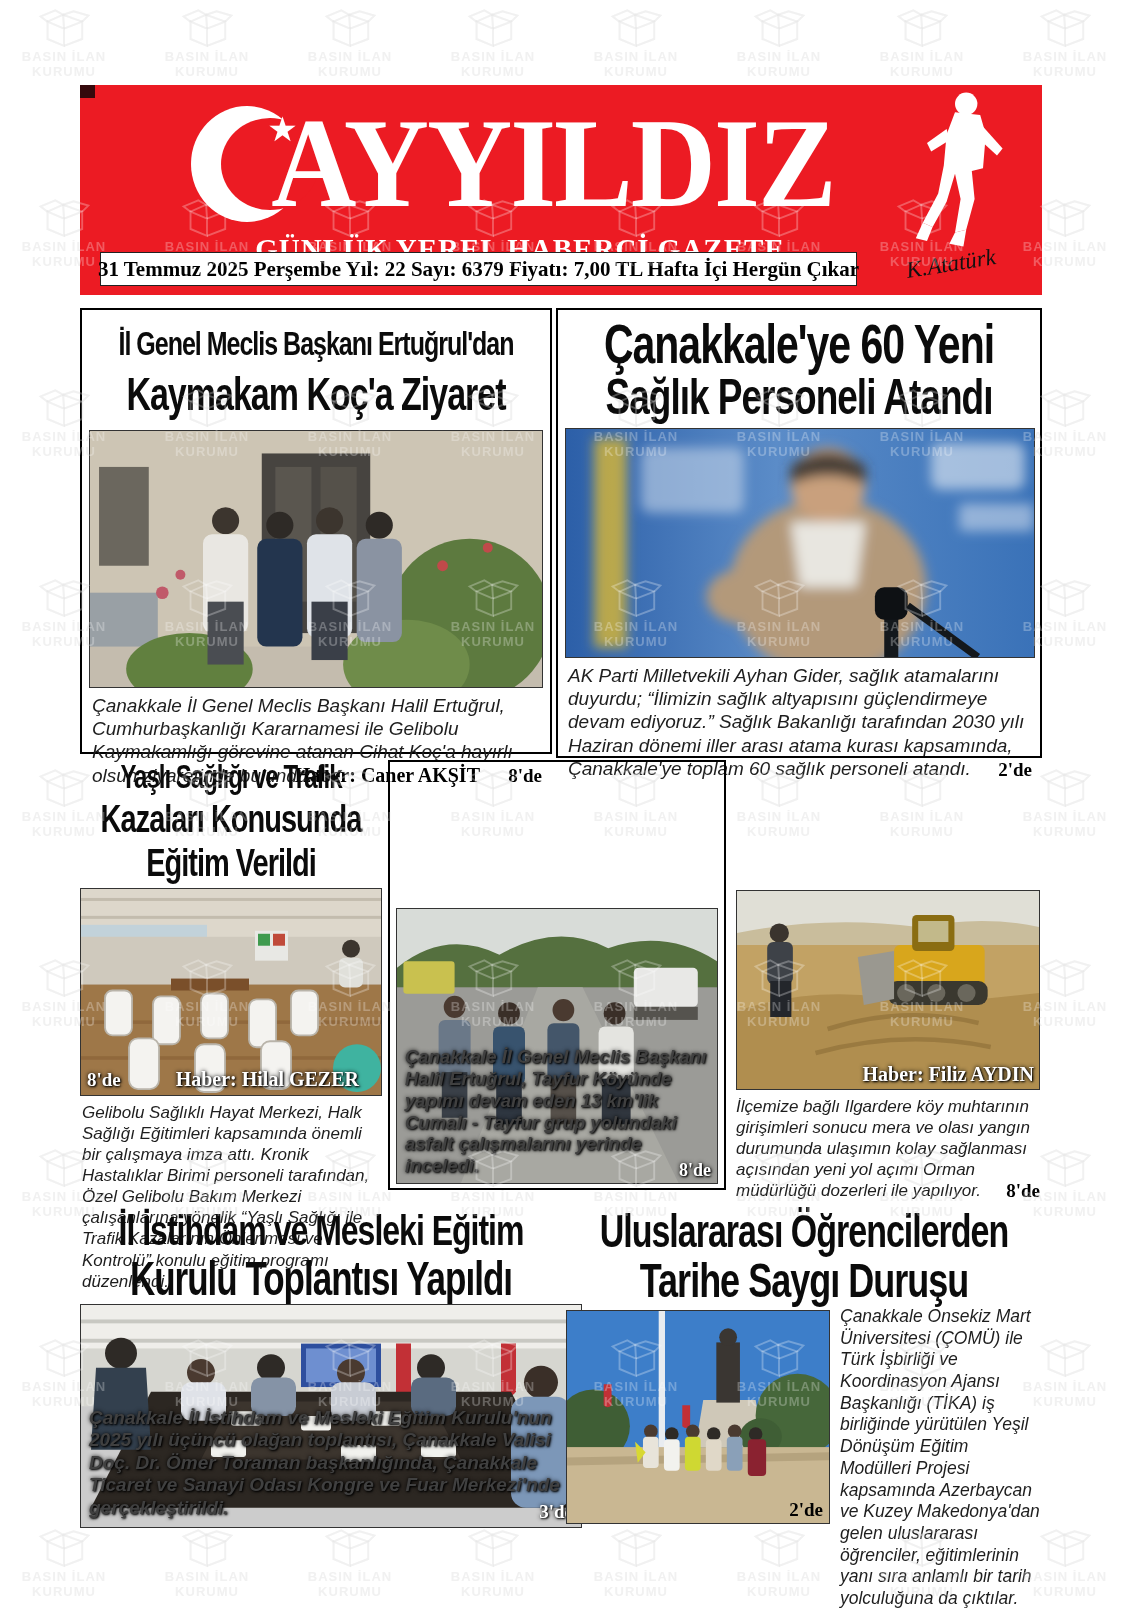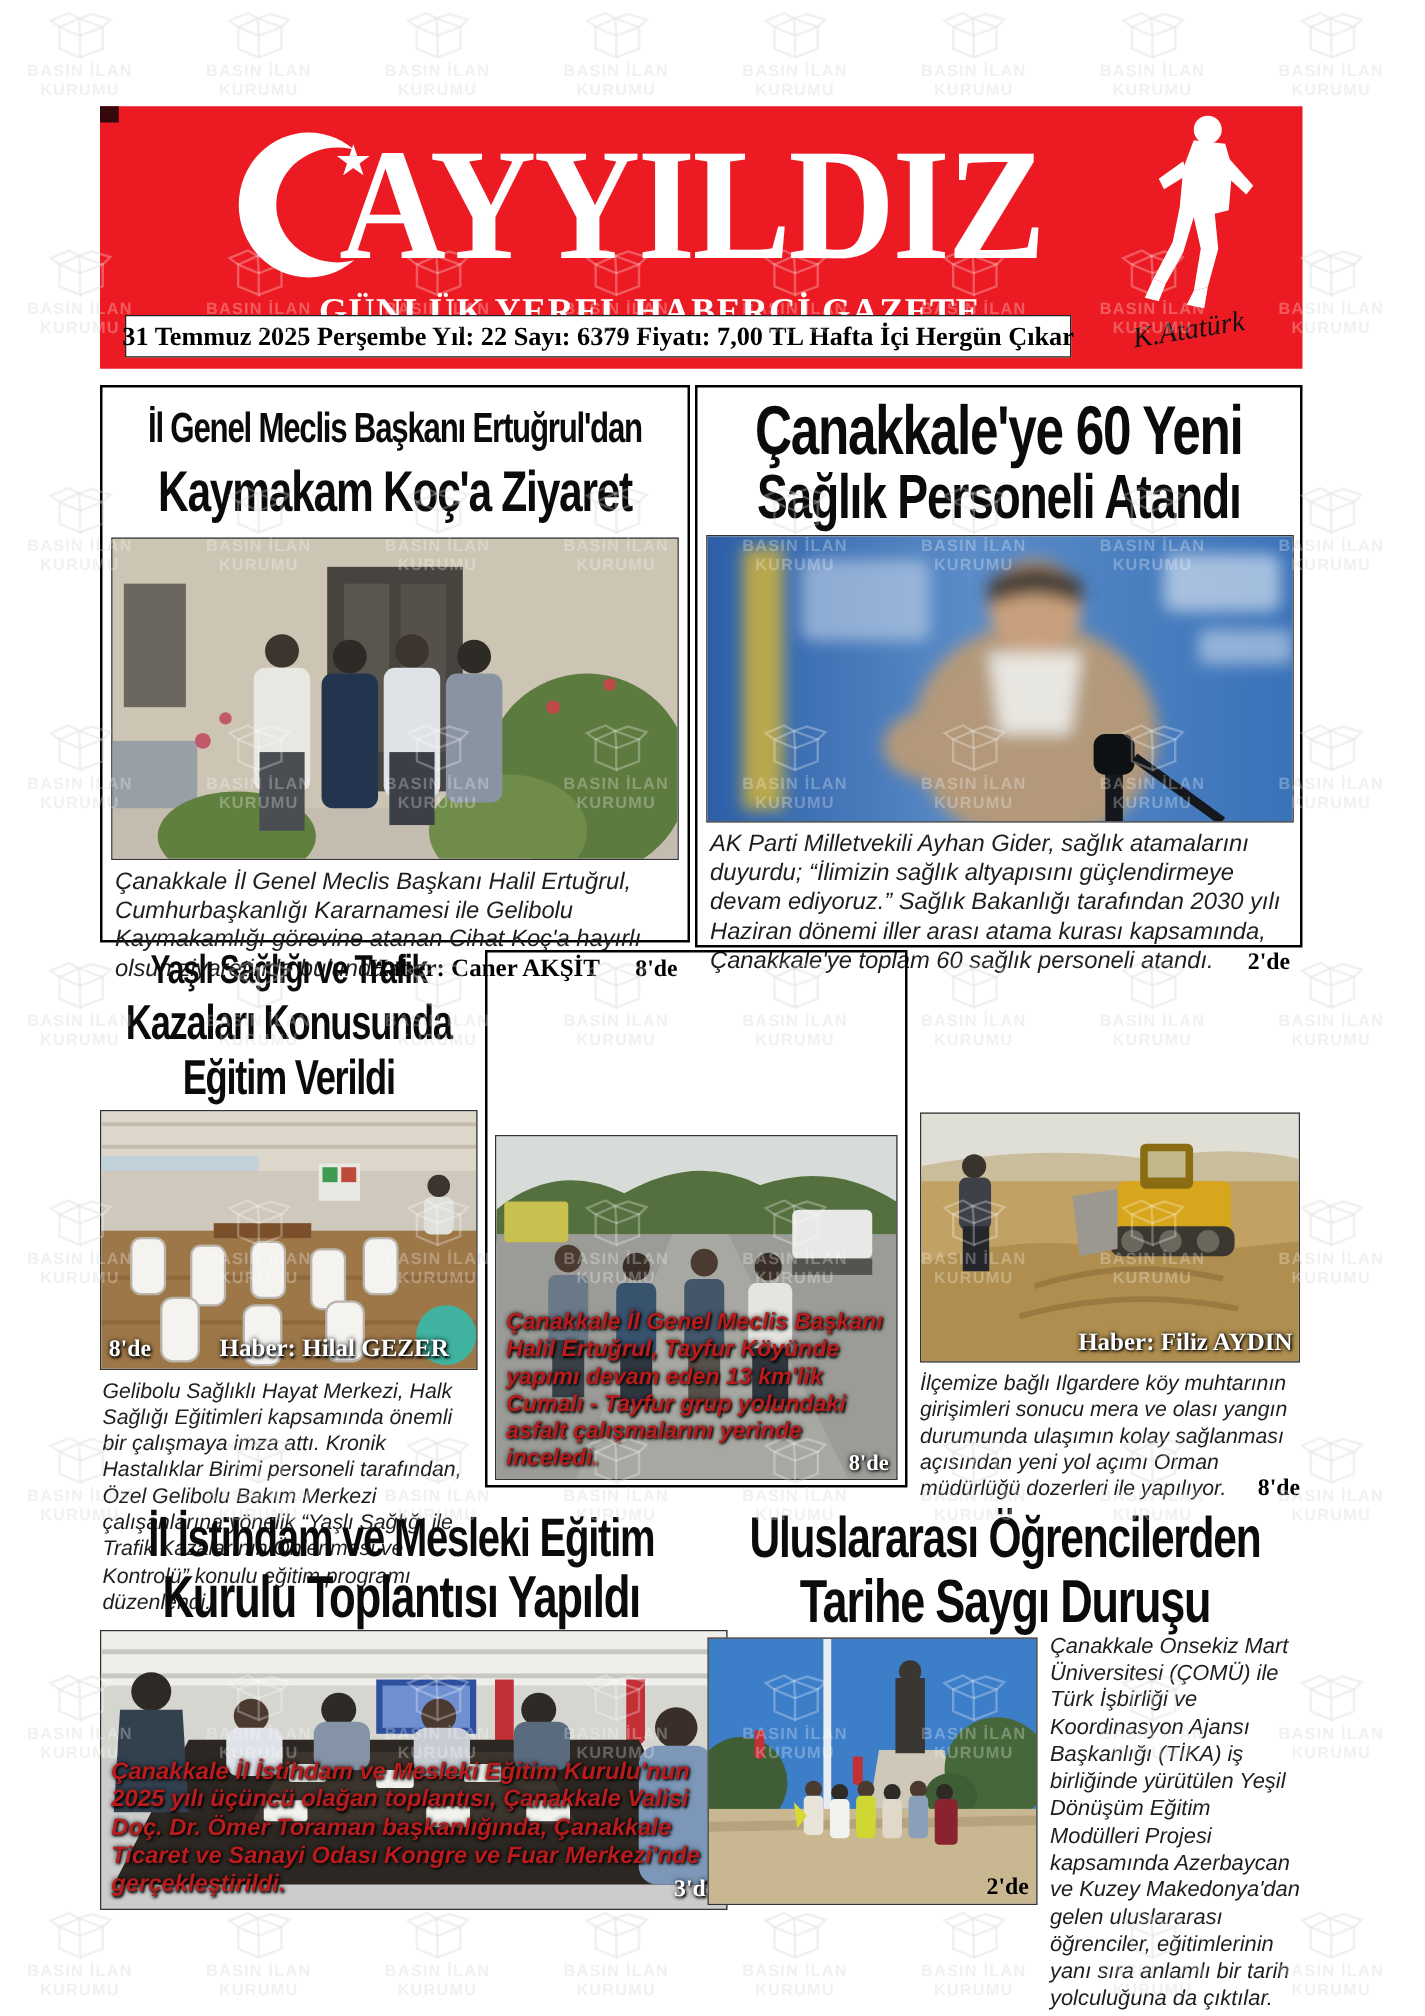--- a/index.html
+++ b/index.html
@@ -82,21 +82,21 @@
   }
   .byline{
     font-family:"Liberation Serif", serif;font-weight:bold;
     font-size:20px;color:#000;white-space:nowrap;
   }
   .pageref{
     font-family:"Liberation Serif", serif;font-weight:bold;
     font-size:19px;color:#000;white-space:nowrap;
   }
   .overlay-caption{
-    position:absolute;color:#b91c1c;font-style:italic;font-weight:bold;
+    position:absolute;color:#404040;font-style:italic;font-weight:bold;
     text-shadow:1px 1px 2px #000,0 0 4px rgba(0,0,0,.85);
     line-height:1.18;
   }
   .overlay-label{
     position:absolute;
     font-family:"Liberation Serif", serif;font-weight:bold;color:#1a1a1a;
     text-shadow:0 0 3px #fff,0 0 5px #fff;
   }
   .overlay-label.light{color:#fff;text-shadow:1px 1px 2px #000,0 0 4px #000;}
   

